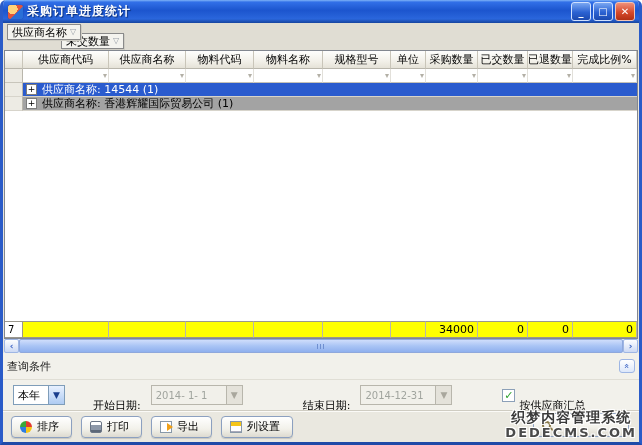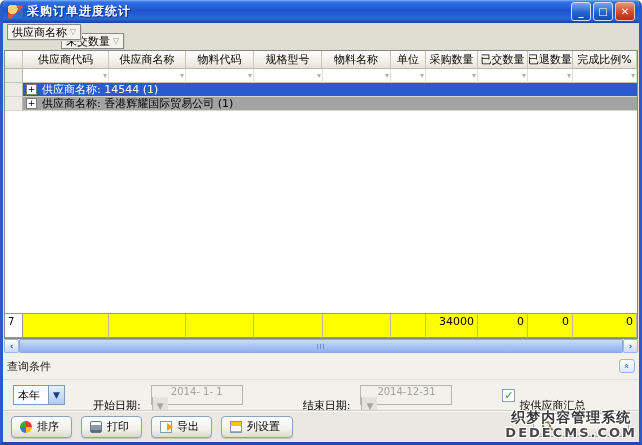--- a/index.html
+++ b/index.html
@@ -50,21 +50,21 @@
   .fcell .farrow{ position:absolute; right:1px; top:0; font-size:8px; color:#B3B0A6; line-height:14px; }
   .grouprow{ height:14px; display:flex; align-items:center; font-size:11px; cursor:pointer; }
   .grouprow .gind{ width:18px; align-self:stretch; background:#EDEBE4; border-right:1px solid #B9B6AC; border-bottom:1px solid #D7D4CB;}
   .grouprow .gbody{ flex:1; height:100%; display:flex; align-items:center; gap:5px; padding-left:3px; border-bottom:1px solid #D7D4CB;}
   .grouprow.selected .gbody{ background:#2A5BCE; color:#fff; }
   .expand-box{ width:11px; height:11px; flex:0 0 11px; background:#fff; border:1px solid #7c7c7c;
     font-size:9px; line-height:9px; text-align:center; color:#000; }
   .grid-empty{ flex:1 1 auto; background:#fff; }
   .footer-row{ flex:0 0 17px; display:flex; }
   .find{ width:18px; background:#fff; border:1px solid #9a978d; border-left:none; font-size:10px; padding-left:3px; line-height:15px;}
-  .ycell{ height:25px; background:#FFFF00; border-right:1px solid #B9B6AC; border-top:1px solid #9a978d; border-bottom:1px solid #9a978d;
+  .ycell{ height:17px; background:#FFFF00; border-right:1px solid #B9B6AC; border-top:1px solid #9a978d; border-bottom:1px solid #9a978d;
     font-size:11px; line-height:15px; text-align:right; padding-right:3px; color:#000; }
 
   
   .hscroll{ flex:0 0 14px; display:flex; align-items:stretch; background:#D8E4F8; margin:0 1px; }
   .sbtn{ width:15px; background:linear-gradient(180deg,#FDFEFF,#CCD9F4); border:1px solid #9EB6E4; border-radius:2px;
     color:#3B64C4; font-size:9px; line-height:12px; text-align:center; font-weight:bold; cursor:pointer;}
   .sthumb{ flex:1 1 auto; margin:0; background:linear-gradient(180deg,#CFDDFB,#A9C4F5 50%,#8FB0EE); border:1px solid #8FA8DC; border-radius:2px; cursor:grab; position:relative;}
   .sthumb::after{ content:""; position:absolute; left:50%; top:4px; width:8px; height:5px; transform:translateX(-50%);
     background:repeating-linear-gradient(90deg,#6f8fd0 0 1px,transparent 1px 3px); }
 
@@ -76,21 +76,21 @@
     background:linear-gradient(180deg,#fff,#dce7fa); color:#3B64C4; font-size:9px; line-height:12px; text-align:center; cursor:pointer;}
   .qp-controls{ height:30px; display:flex; align-items:center; gap:10px; padding:0 10px; }
   .combo{ height:20px; display:flex; align-items:center; border:1px solid #7F9DB9; background:#fff; cursor:pointer;}
   .combo .cval{ padding:0 4px; font-size:11px; }
   .combo .carrow{ width:16px; align-self:stretch; border-left:1px solid #7F9DB9;
     background:linear-gradient(180deg,#E8F1FF,#AECBF2); color:#1A3E8C; font-size:9px; line-height:18px; text-align:center;}
   .combo.year{ width:52px; } .combo.year .cval{flex:1;}
   .combo.disabled{ background:#F1F0EA; border-color:#B8B6AC; cursor:default;}
   .combo.disabled .cval{ color:#A0A49E; }
   .combo.disabled .carrow{ background:#E4E2DA; color:#A9A79D; border-left-color:#B8B6AC;}
-  .combo.date{ width:92px;flex-direction:column; } .combo.date .cval{ flex:1; font-size:10px;}
+  .combo.date{ width:92px; } .combo.date .cval{ flex:1; font-size:10px;}
   .qlabel{ font-size:11px; color:#000;margin-top:20px; }
   .gap1{ width:8px;} .gap2{ width:40px;}
   .checkwrap{ display:flex; align-items:center; gap:4px; margin-left:40px; cursor:pointer;}
   .checkbox{ width:13px; height:13px; background:#fff; border:1px solid #8CA0B8; color:#2BA02B;
     font-size:11px; line-height:11px; text-align:center; font-weight:bold;}
 
   
   .btnbar{ flex:0 0 32px; display:flex; align-items:center; gap:9px; padding:0 8px;
     background:#EAE8E0; border-top:1px solid #CFCCC2; box-shadow:inset 0 1px 0 #FBFAF7; position:relative;}
   .xpbtn{ height:22px; padding:0 12px 0 8px; display:flex; align-items:center; gap:5px;
@@ -141,22 +141,22 @@
     </span>
   </div>
 
   <div class="grid">
 
     <div class="grow">
       <div class="cell ind hcell" style="width:18px"></div>
       <div class="cell hcell" style="width:86px">供应商代码</div>
       <div class="cell hcell" style="width:77px">供应商名称</div>
       <div class="cell hcell" style="width:68px">物料代码</div>
+      <div class="cell hcell" style="width:69px">物料名称</div>
       <div class="cell hcell" style="width:68px">规格型号</div>
-      <div class="cell hcell" style="width:69px">物料名称</div>
       <div class="cell hcell" style="width:35px">单位</div>
       <div class="cell hcell" style="width:52px">采购数量</div>
       <div class="cell hcell" style="width:50px">已交数量</div>
       <div class="cell hcell" style="width:45px">已退数量</div>
       <div class="cell hcell" style="flex:1">完成比例%</div>
     </div>
 
     <div class="grow">
       <div class="cell ind" style="width:18px;height:14px"></div>
       <div class="cell fcell" style="width:86px">

